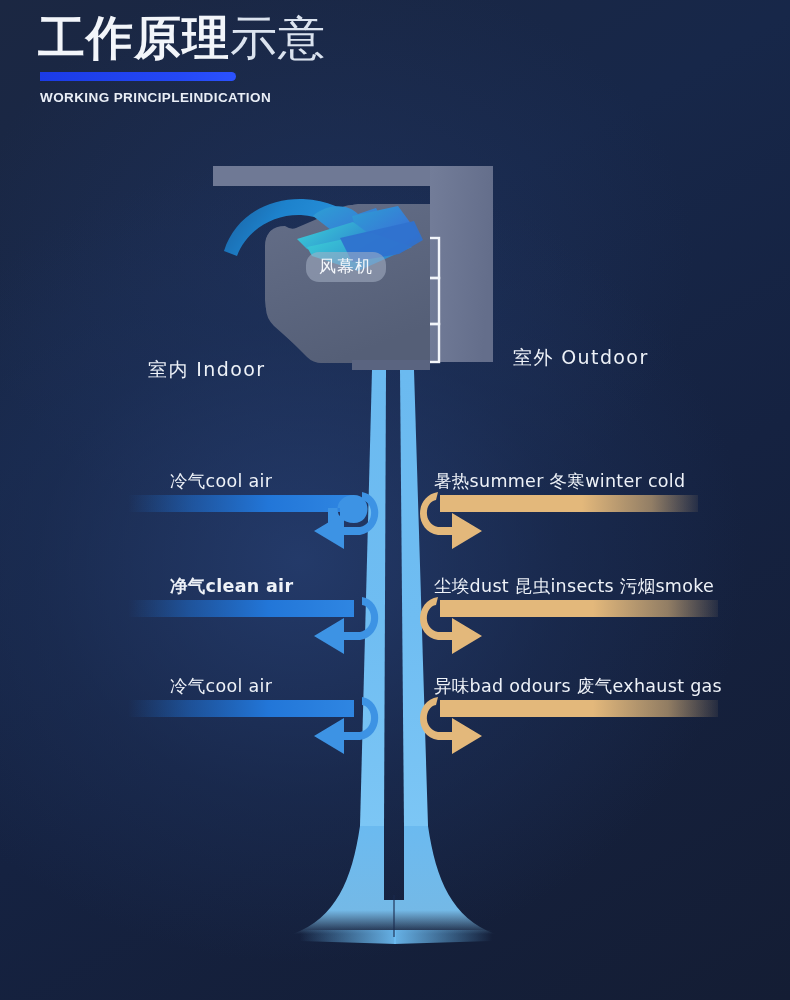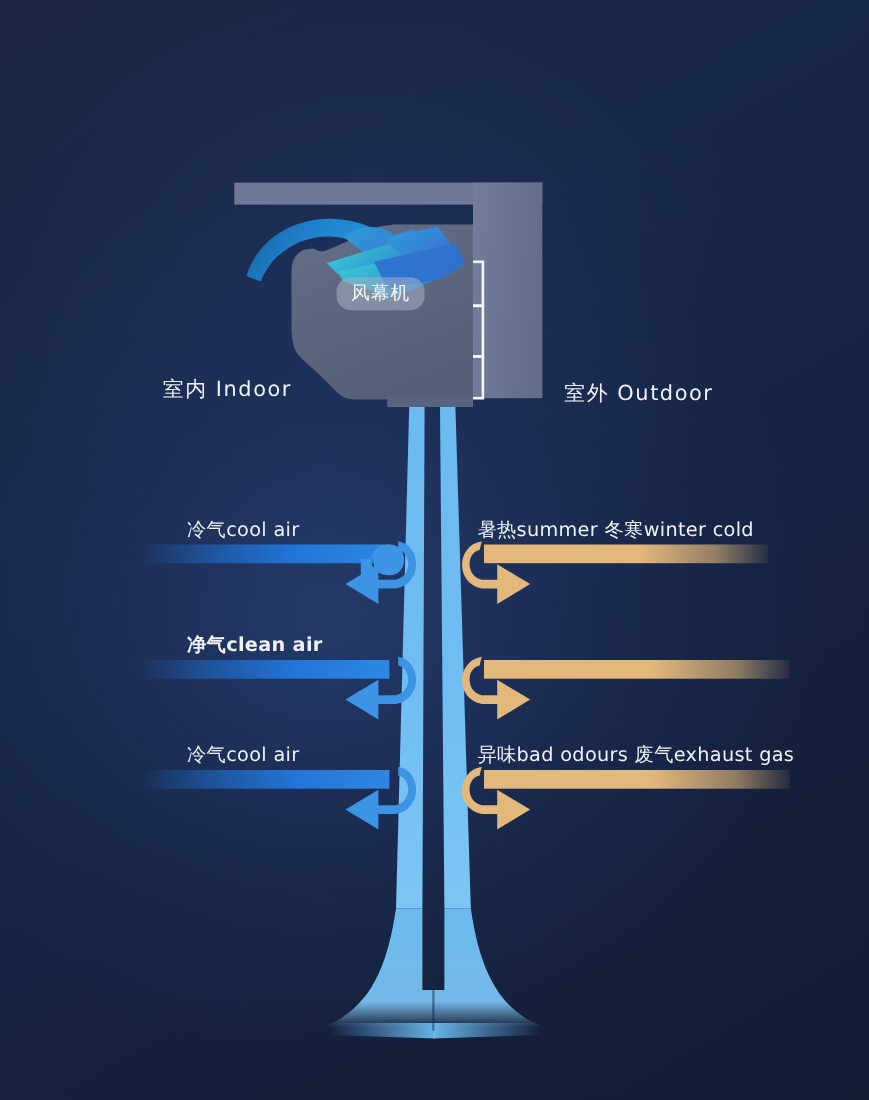--- a/index.html
+++ b/index.html
@@ -48,21 +48,21 @@
   #scene { position: absolute; left: 0; top: 0; width: 790px; height: 1000px; }
 
   
   .lbl {
     position: absolute; white-space: nowrap;
     color: #eef2f8;
     font-family: "DejaVu Sans", "Liberation Sans", sans-serif;
     font-weight: 400;
   }
   .zone-lbl { font-size: 19px; letter-spacing: 1.4px; }
-  #lbl-indoor  { left: 148px; top: 341px; text-align: center; }
+  #lbl-indoor  { left: 148px; top: 357px; text-align: center; }
   #lbl-outdoor { left: 513px; top: 345px; }
 
   .flow-lbl { font-size: 17.5px; letter-spacing: 0.3px; }
   #lbl-row1-in  { left: 170px; top: 469px; }
   #lbl-row2-in  { left: 170px; top: 574px; font-weight: bold; }
   #lbl-row3-in  { left: 170px; top: 674px; }
   #lbl-row1-out { left: 434px; top: 469px; text-align: right; }
   #lbl-row2-out { left: 434px; top: 574px; }
   #lbl-row3-out { left: 434px; top: 674px; }
 
@@ -74,20 +74,27 @@
     color: #f4f7fb;
     font-size: 17px; letter-spacing: 1px;
     font-family: "DejaVu Sans", "Liberation Sans", sans-serif;
   }
 </style>
 </head>
 <body>
 
 <div id="stage">
 
+  <div id="header">
+    <div class="title-line">
+      <span class="t-bold">工作原理</span><span class="t-light">示意</span>
+    </div>
+    <div id="title-rule"></div>
+    <div id="subtitle">WORKING PRINCIPLEINDICATION</div>
+  </div>
 
   <svg id="scene" viewBox="0 0 790 1000" xmlns="http://www.w3.org/2000/svg">
     <defs>
 
       <linearGradient id="gradBlueBar" x1="0" y1="0" x2="1" y2="0">
         <stop offset="0%" stop-color="#1f6fd0" stop-opacity="0"></stop>
         <stop offset="28%" stop-color="#1f6fd0" stop-opacity="0.55"></stop>
         <stop offset="62%" stop-color="#2276d8" stop-opacity="1"></stop>
         <stop offset="100%" stop-color="#2f86e2" stop-opacity="1"></stop>
       </linearGradient>
@@ -223,17 +230,18 @@
 
   <div id="unit-badge">风幕机</div>
 
   <div class="lbl zone-lbl" id="lbl-indoor">室内  Indoor</div>
   <div class="lbl zone-lbl" id="lbl-outdoor">室外  Outdoor</div>
 
   <div class="lbl flow-lbl" id="lbl-row1-in">冷气cool air</div>
   <div class="lbl flow-lbl" id="lbl-row1-out">暑热summer  冬寒winter cold</div>
 
   <div class="lbl flow-lbl" id="lbl-row2-in">净气clean air</div>
+  <div class="lbl flow-lbl" id="lbl-row2-out">尘埃dust  昆虫insects  污烟smoke</div>
 
   <div class="lbl flow-lbl" id="lbl-row3-in">冷气cool air</div>
   <div class="lbl flow-lbl" id="lbl-row3-out">异味bad odours  废气exhaust gas</div>
 
 </div>
 
 </body></html>

